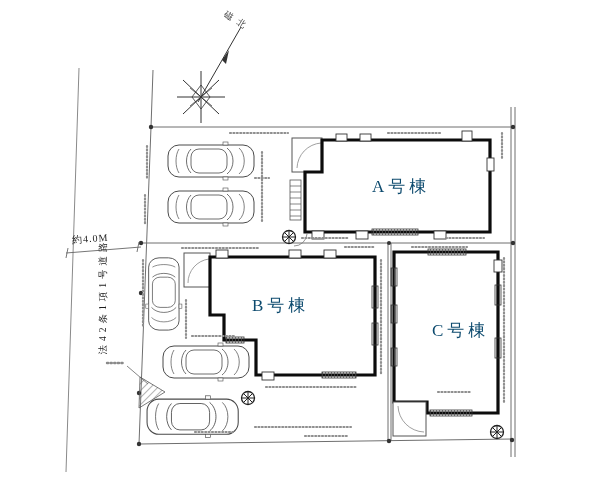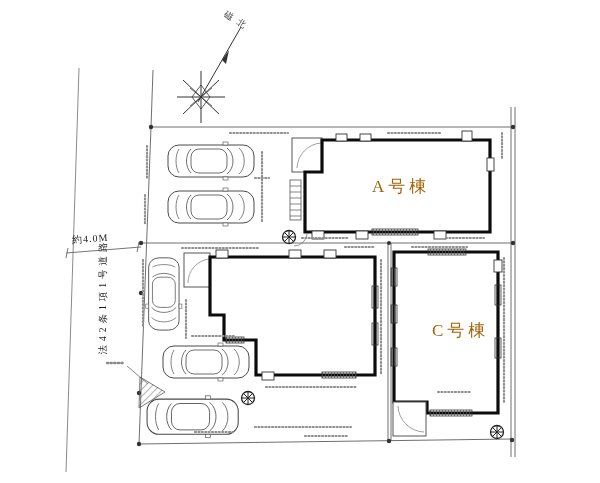--- a/index.html
+++ b/index.html
@@ -1,20 +1,20 @@
 <!DOCTYPE html>
 <html><head>
 <meta charset="utf-8">
 <style>
   html,body{margin:0;padding:0;background:#fff;}
   #stage{position:relative;width:600px;height:483px;background:#fff;overflow:hidden;
          font-family:"Liberation Serif", serif;color:#222;}
   #drawing{position:absolute;left:0;top:0;}
   .lbl{position:absolute;white-space:nowrap;color:#1c1c1c;}
-  .bldg-lbl{font-size:17px;letter-spacing:4px;color:#a16207;}
+  .bldg-lbl{font-size:17px;letter-spacing:4px;color:#0c4a6e;}
   .road-w{font-size:10px;letter-spacing:1px;transform:rotate(-4deg);}
   .road-name{font-size:9.5px;letter-spacing:4px;width:110px;text-align:center;
              transform:rotate(-90deg);transform-origin:center;}
   .compass-lbl{font-size:9px;letter-spacing:6px;transform:rotate(32deg);transform-origin:left top;color:#444;}
 </style>
 </head>
 <body>
 
 <div id="stage">
 
@@ -180,16 +180,17 @@
   </svg>
 
   <div class="lbl compass-lbl" style="left:228px;top:8px;">磁北</div>
 
   <div class="lbl road-w" style="left:72px;top:232px;">約4.0M</div>
 
   <div class="lbl road-name" style="left:48px;top:293px;">法42条1項1号道路</div>
 
   <div class="lbl bldg-lbl" style="left:372px;top:175px;">A号棟</div>
 
+  <div class="lbl bldg-lbl" style="left:252px;top:294px;">B号棟</div>
 
   <div class="lbl bldg-lbl" style="left:432px;top:319px;">C号棟</div>
 
 </div>
 
 </body></html>

